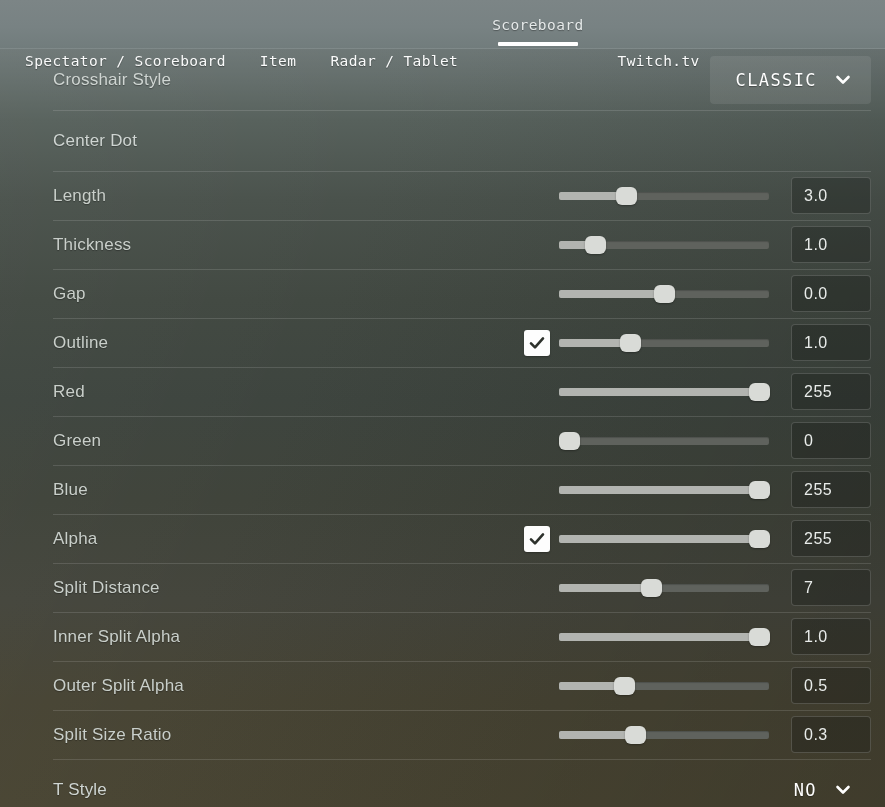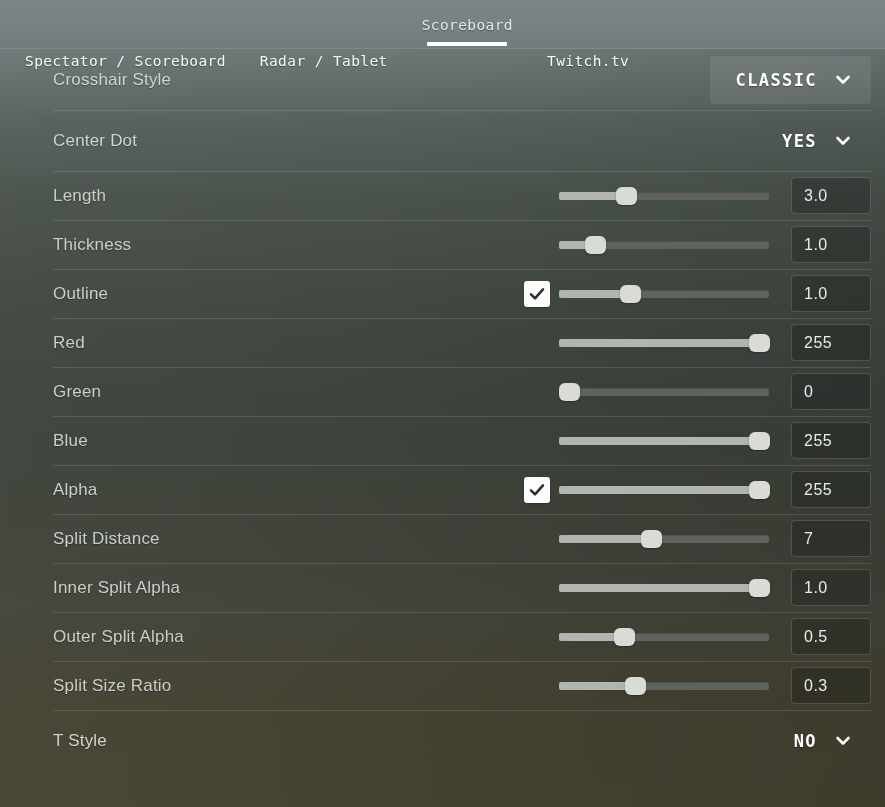--- a/index.html
+++ b/index.html
@@ -200,21 +200,20 @@
   
   .dropdown {
     display: flex;
     align-items: center;
     justify-content: flex-end;
     height: 48px;
     padding: 0 18px 0 26px;
     border-radius: 4px;
     cursor: pointer;
     flex: 0 0 auto;
-    font-weight: bold;
   }
   .dropdown.boxed {
     background: rgba(255,255,255,0.085);
     min-width: 140px;
   }
   .dropdown .dd-value {
     color: #ffffff;
     font-size: 17px;
     font-family: "DejaVu Sans Mono", monospace;
     letter-spacing: 1.4px;
@@ -230,20 +229,23 @@
 </head>
 <body>
 
 <div id="app">
 
   <div class="tabbar" id="tabbar">
       <div class="tab inactive">
         <span>Spectator / Scoreboard</span>
       </div>
       <div class="tab inactive">
+        <span>Item</span>
+      </div>
+      <div class="tab inactive">
         <span>Radar / Tablet</span>
       </div>
       <div class="tab active">
         <span>Scoreboard</span>
       </div>
       <div class="tab inactive">
         <span>Twitch.tv</span>
       </div>
     </div>
 
@@ -256,28 +258,20 @@
           <span class="chev">
             <svg width="20" height="20" viewBox="0 0 20 20" aria-hidden="true">
               <path d="M4.5 7 L10 12.5 L15.5 7" fill="none" stroke="#ffffff" stroke-width="2.6" stroke-linecap="round" stroke-linejoin="round"></path>
             </svg>
           </span>
         </div>
       </div>
       <div class="row tall light">
         <div class="label">Center Dot</div>
         <div class="spacer"></div>
-        <div class="dropdown">
-          <span class="dd-value">YES</span>
-          <span class="chev">
-            <svg width="20" height="20" viewBox="0 0 20 20" aria-hidden="true">
-              <path d="M4.5 7 L10 12.5 L15.5 7" fill="none" stroke="#ffffff" stroke-width="2.6" stroke-linecap="round" stroke-linejoin="round"></path>
-            </svg>
-          </span>
-        </div>
       </div>
       <div class="row">
         <div class="label">Length</div>
         <div class="spacer"></div>
         <div class="checkbox-slot"></div>
         <div class="slider">
           <div class="track"></div>
           <div class="fill" style="width: 67.2px;"></div>
           <div class="handle" style="left: 67.2px;"></div>
         </div>
@@ -286,20 +280,31 @@
       <div class="row">
         <div class="label">Thickness</div>
         <div class="spacer"></div>
         <div class="checkbox-slot"></div>
         <div class="slider">
           <div class="track"></div>
           <div class="fill" style="width: 35.7px;"></div>
           <div class="handle" style="left: 35.7px;"></div>
         </div>
         <div class="valuebox">1.0</div>
+      </div>
+      <div class="row">
+        <div class="label">Gap</div>
+        <div class="spacer"></div>
+        <div class="checkbox-slot"></div>
+        <div class="slider">
+          <div class="track"></div>
+          <div class="fill" style="width: 105px;"></div>
+          <div class="handle" style="left: 105px;"></div>
+        </div>
+        <div class="valuebox">0.0</div>
       </div>
       <div class="row">
         <div class="label">Outline</div>
         <div class="spacer"></div>
         <div class="checkbox">
           <span>
             <svg width="18" height="18" viewBox="0 0 18 18" aria-hidden="true">
               <path d="M3 9.4 L7 13.4 L15 4.4" fill="none" stroke="#2d312c" stroke-width="2.6" stroke-linecap="round" stroke-linejoin="round"></path>
             </svg>
           </span>

